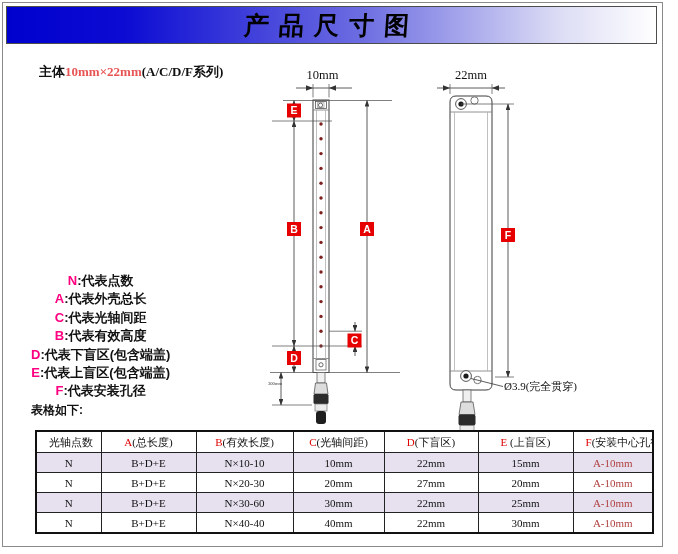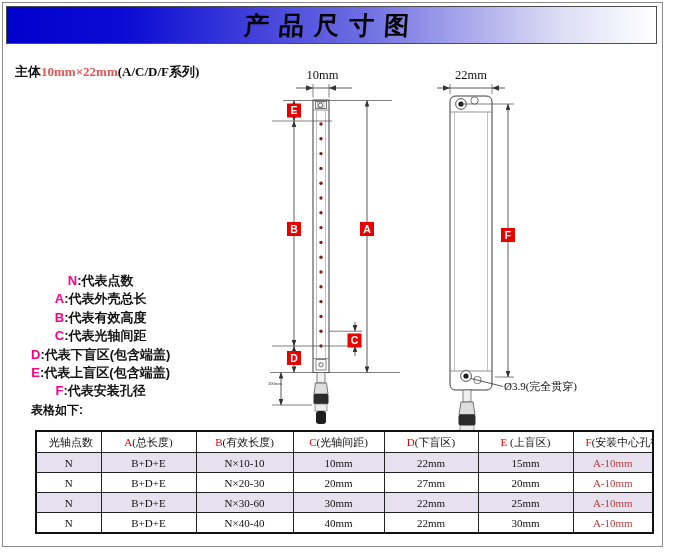--- a/index.html
+++ b/index.html
@@ -6,21 +6,21 @@
   #page{position:relative;width:678px;height:554px;background:#fff;overflow:hidden;
         font-family:"Liberation Sans",sans-serif;}
   #frame{position:absolute;left:2px;top:2px;width:659px;height:543px;
          border:1px solid #8a8a8a;background:#fff;}
   #banner{position:absolute;left:3px;top:3px;width:649px;height:36px;
           border:1px solid #4d4d4d;
           background:linear-gradient(90deg,#0101CE 0%,#0b0bd3 18%,#6e6ee2 55%,#dcdcf5 85%,#ffffff 100%);
           display:flex;align-items:center;justify-content:center;}
   #banner .t{font-family:"Liberation Serif",serif;font-weight:bold;font-size:25px;
              letter-spacing:10px;color:#000;transform:skewX(-4deg);}
-  #subtitle{position:absolute;left:12px;top:60px;font-family:"Liberation Serif",serif;
+  #subtitle{position:absolute;left:36px;top:60px;font-family:"Liberation Serif",serif;
             font-weight:bold;font-size:13px;color:#111;text-align:center;}
   #subtitle .red{color:#E85555;}
   #legend{position:absolute;left:28px;top:269px;font-weight:bold;font-size:13px;
           line-height:18.4px;color:#111;text-align:center;}
   #legend .lk{color:#FF0080;}
   #tnote{position:absolute;left:28px;top:399px;font-weight:bold;font-size:12px;color:#111;}
   svg text{font-family:"Liberation Serif",serif;}
   .dim{stroke:#333;stroke-width:0.8;}
   .ref{stroke:#555;stroke-width:0.75;}
   .thin{stroke:#b0b0b0;stroke-width:0.8;}
@@ -47,22 +47,22 @@
       <span class="t">产品尺寸图</span>
     </div>
 
     <div id="subtitle">
       <span>主体</span><span class="red">10mm×22mm</span><span>(A/C/D/F系列)</span>
     </div>
 
     <div id="legend">
       <div class="lg"><span class="lk">N</span><span>:代表点数</span></div>
       <div class="lg"><span class="lk">A</span><span>:代表外壳总长</span></div>
+      <div class="lg"><span class="lk">C</span><span>:代表光轴间距</span></div>
       <div class="lg"><span class="lk">B</span><span>:代表有效高度</span></div>
-      <div class="lg"><span class="lk">C</span><span>:代表光轴间距</span></div>
       <div class="lg"><span class="lk">D</span><span>:代表下盲区(包含端盖)</span></div>
       <div class="lg"><span class="lk">E</span><span>:代表上盲区(包含端盖)</span></div>
       <div class="lg"><span class="lk">F</span><span>:代表安装孔径</span></div>
     </div>
 
     <div id="tnote">表格如下:</div>
   </div>
 
   <svg style="position:absolute;left:0;top:0" width="678" height="554" viewBox="0 0 678 554">
     <defs>

